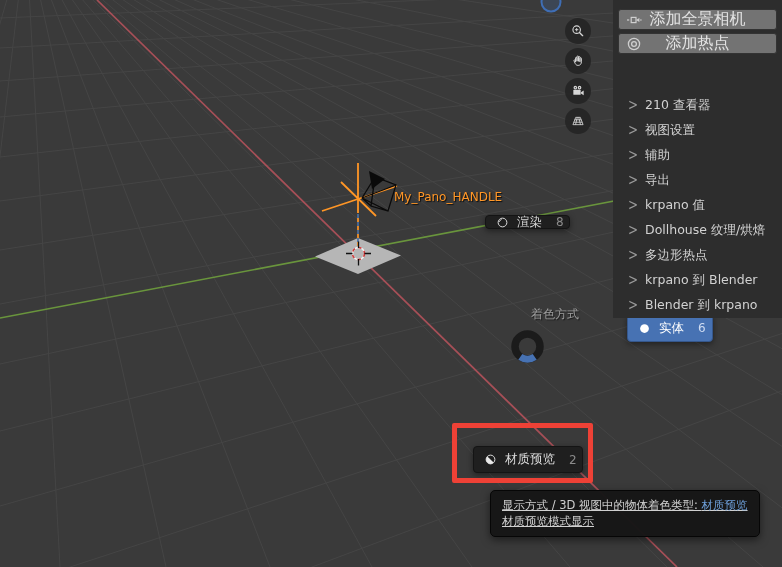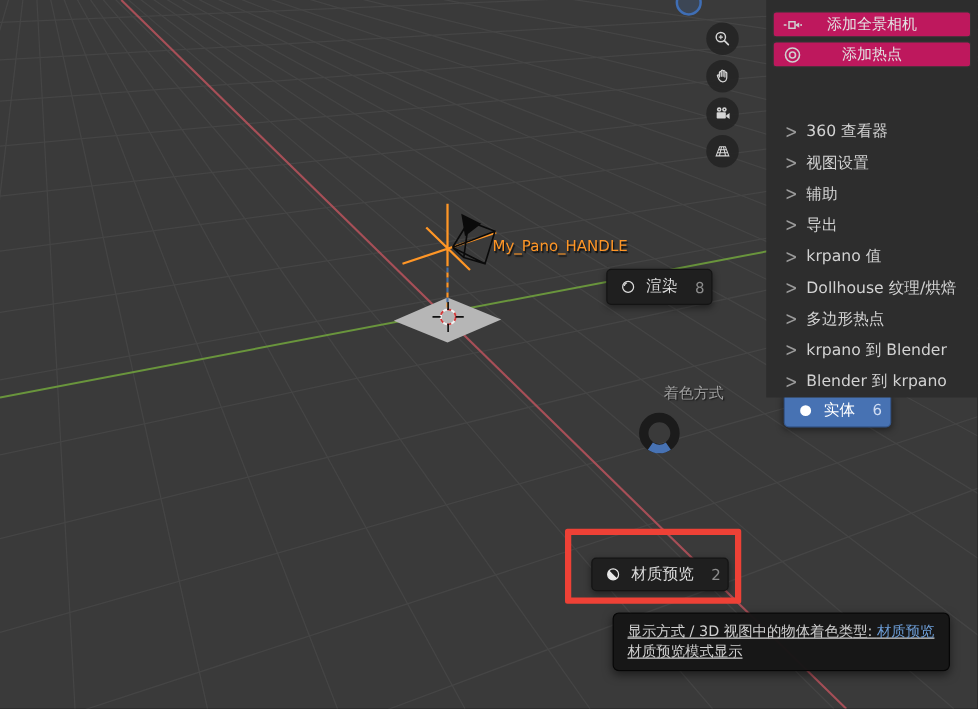--- a/index.html
+++ b/index.html
@@ -22,23 +22,23 @@
   .pie .icon{display:flex;margin-right:7px;}
   .pie .key{margin-left:auto;color:#8c8c8c;font-size:12px;padding-left:14px;}
   .pie.selected{background:#4772b3;border-color:#35578c;color:#ffffff;}
   .pie.selected .key{color:#cfdcf2;}
   .pie-title{position:absolute;left:479px;top:306px;width:100px;text-align:right;
              color:#9d9d9d;font-size:12px;text-shadow:1px 1px 1px rgba(0,0,0,.6);}
   #pie-donut{position:absolute;left:510px;top:329px;}
 
   
   .panel{position:absolute;left:613px;top:0;width:169px;height:318px;background:#2d2d2d;}
-  .pbtn{position:absolute;left:5px;width:159px;height:21px;background:#be185d;border:1px solid #333;
+  .pbtn{position:absolute;left:5px;width:159px;height:21px;background:#737373;border:1px solid #333;
         box-sizing:border-box;border-radius:3px;display:flex;align-items:center;justify-content:center;
-        color:#e2e2e2;font-size:12px;}
+        color:#e2e2e2;font-size:16px;}
   .pbtn .picon{position:absolute;left:7px;top:2px;display:flex;}
   .sec{position:absolute;left:15px;height:20px;display:flex;align-items:center;gap:7px;
        color:#d2d2d2;font-size:12.5px;white-space:nowrap;}
   .sec .chev{color:#9a9a9a;font-size:12px;transform:scaleY(1.25);}
 
   
   .redbox{position:absolute;left:452px;top:423px;width:141px;height:60px;box-sizing:border-box;
           border:5px solid #ee4136;border-radius:2px;}
 
   
@@ -146,21 +146,21 @@
       <rect x="5" y="10.2" width="11" height="7.6" rx="1" fill="#d6d6d6"></rect>
       <path d="M16.5 13.8l4-2.6v7l-4-2.6z" fill="#d6d6d6"></path>
     </svg>
   </div>
   <div class="navbtn" style="top:108px">
     <svg width="16" height="16" viewBox="0 0 24 24">
       <path d="M8.6 6.5h6.8L19.6 17.5H4.4z M10.9 6.5L8.3 17.5 M13.1 6.5l2.6 11 M6.9 10.2h10.2 M5.6 13.8h12.8" fill="none" stroke="#d6d6d6" stroke-width="1.3"></path>
     </svg>
   </div>
 
-  <div class="pie" style="left:485px;top:215px;width:85px;height:29px">
+  <div class="pie" style="left:485px;top:215px;width:85px;height:14px">
     <span class="icon">
       <svg width="15" height="15" viewBox="0 0 24 24">
           <circle cx="12" cy="12" r="7" fill="none" stroke="#dcdcdc" stroke-width="1.6"></circle>
           <path d="M7.2 10.2A5 5 0 0110 7.1" fill="none" stroke="#dcdcdc" stroke-width="1.6" stroke-linecap="round"></path>
         </svg>
     </span>
     <span>渲染</span>
     <span class="key">8</span>
   </div>
 
@@ -209,21 +209,21 @@
         <svg width="16" height="16" viewBox="0 0 16 16">
             <circle cx="8" cy="8" r="5.6" fill="none" stroke="#cfcfcf" stroke-width="1.3"></circle>
             <circle cx="8" cy="8" r="2.4" fill="none" stroke="#cfcfcf" stroke-width="1.3"></circle>
           </svg>
       </span>
       <span>添加热点</span>
     </div>
 
     <div class="sec" style="top:95px">
       <span class="chev">&gt;</span>
-      <span>360 查看器</span>
+      <span>210 查看器</span>
     </div>
     <div class="sec" style="top:120px">
       <span class="chev">&gt;</span>
       <span>视图设置</span>
     </div>
     <div class="sec" style="top:145px">
       <span class="chev">&gt;</span>
       <span>辅助</span>
     </div>
     <div class="sec" style="top:170px">

